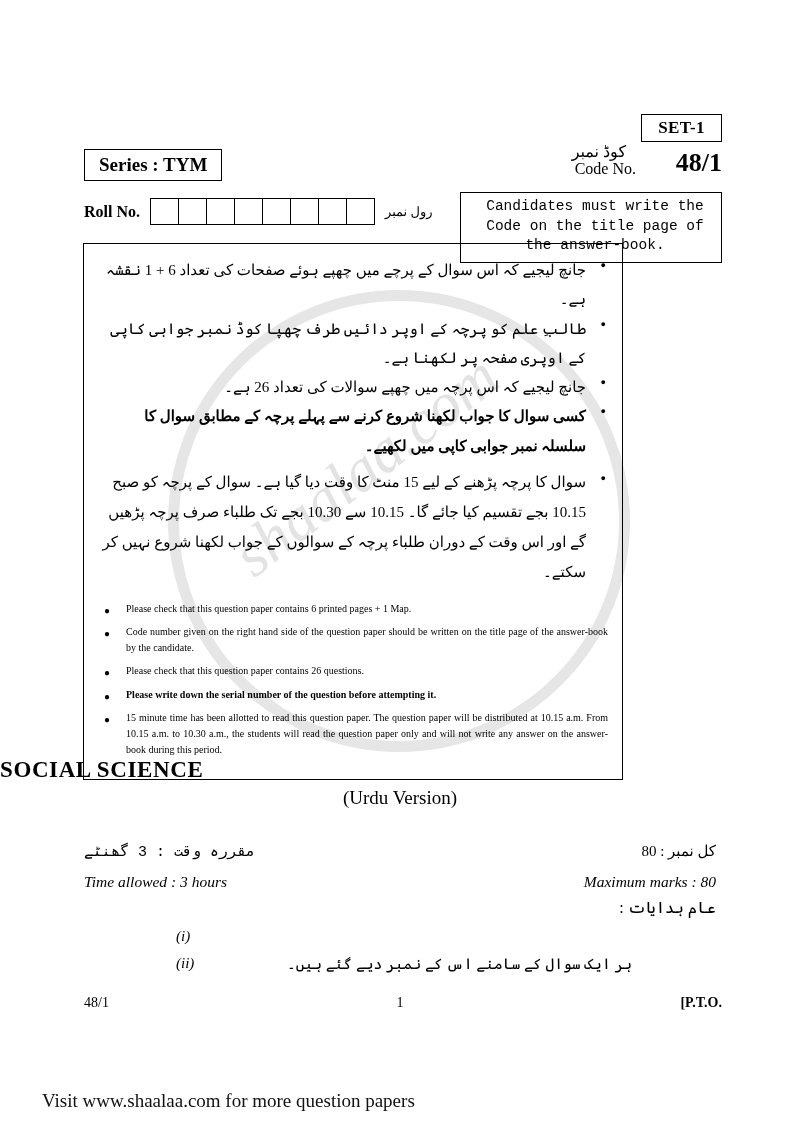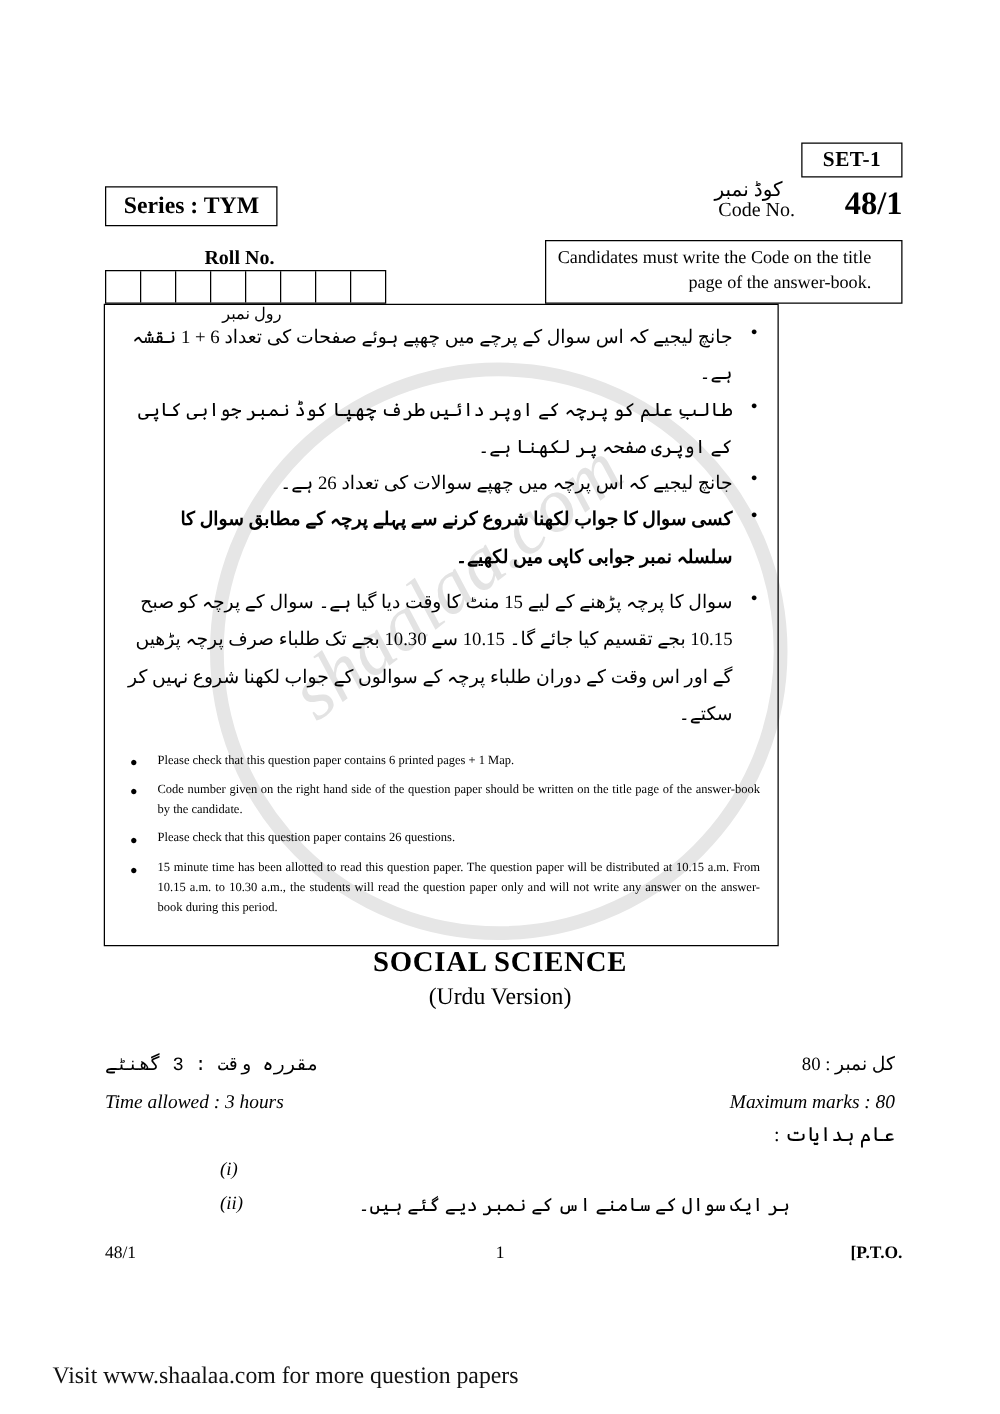--- a/index.html
+++ b/index.html
@@ -103,21 +103,20 @@
     font-weight: bold;
     font-size: 26px;
   }
 
   .roll-row {
     position: absolute;
     left: 84px;
     top: 198px;
     display: flex;
     align-items: center;
-    flex-direction: column;
   }
   .roll-label {
     font-weight: bold;
     font-size: 16px;
     margin-right: 10px;
   }
   .roll-boxes {
     display: flex;
     border: 1.4px solid #000;
   }
@@ -131,24 +130,25 @@
     margin-left: 10px;
     font-size: 13px;
   }
 
   .cand-box {
     position: absolute;
     right: 78px;
     top: 192px;
     border: 1.4px solid #000;
     width: 252px;
-    padding: 4px 24px 6px 8px;
+    padding: 4px 0 6px 8px;
     font-size: 14.5px;
     line-height: 1.35;
-    text-align: right;
+    text-align: center;
+    font-family: Liberation Mono, monospace;
   }
 
   
   .inst-box {
     position: absolute;
     left: 83px;
     top: 243px;
     width: 540px;
     border: 1.4px solid #000;
     box-sizing: border-box;
@@ -222,21 +222,20 @@
     top: 705px;
     width: 800px;
     text-align: center;
     font-size: 23px;
   }
   .subject-eng {
     position: absolute;
     left: 0;
     top: 757px;
     width: 800px;
-    text-align: center;
     font-size: 23px;
     font-weight: bold;
     letter-spacing: .6px;
   }
   .subject-ver {
     position: absolute;
     left: 0;
     top: 787px;
     width: 800px;
     text-align: center;
@@ -387,20 +386,21 @@
       <li>جانچ لیجیے کہ اس پرچہ میں چھپے سوالات کی تعداد 26 ہے۔</li>
       <li class="bold">کسی سوال کا جواب لکھنا شروع کرنے سے پہلے پرچہ کے مطابق سوال کا سلسلہ نمبر جوابی کاپی میں لکھیے۔</li>
     </ul>
 
     <p class="urdu-para">سوال کا پرچہ پڑھنے کے لیے 15 منٹ کا وقت دیا گیا ہے۔ سوال کے پرچہ کو صبح 10.15 بجے تقسیم کیا جائے گا۔ 10.15 سے 10.30 بجے تک طلباء صرف پرچہ پڑھیں گے اور اس وقت کے دوران طلباء پرچہ کے سوالوں کے جواب لکھنا شروع نہیں کر سکتے۔</p>
 
     <ul class="eng-list">
       <li>Please check that this question paper contains 6 printed pages + 1 Map.</li>
       <li>Code number given on the right hand side of the question paper should be written on the title page of the answer-book by the candidate.</li>
       <li>Please check that this question paper contains 26 questions.</li>
+      <li class="bold">Please write down the serial number of the question before attempting it.</li>
       <li>15 minute time has been allotted to read this question paper. The question paper will be distributed at 10.15 a.m. From 10.15 a.m. to 10.30 a.m., the students will read the question paper only and will not write any answer on the answer-book during this period.</li>
     </ul>
 
   </div>
 
   <div class="subject-eng">SOCIAL SCIENCE</div>
   <div class="subject-ver">(Urdu Version)</div>
 
   <div class="time-urdu">مقررہ وقت : 3 گھنٹے</div>
   <div class="time-eng">Time allowed : 3 hours</div>

